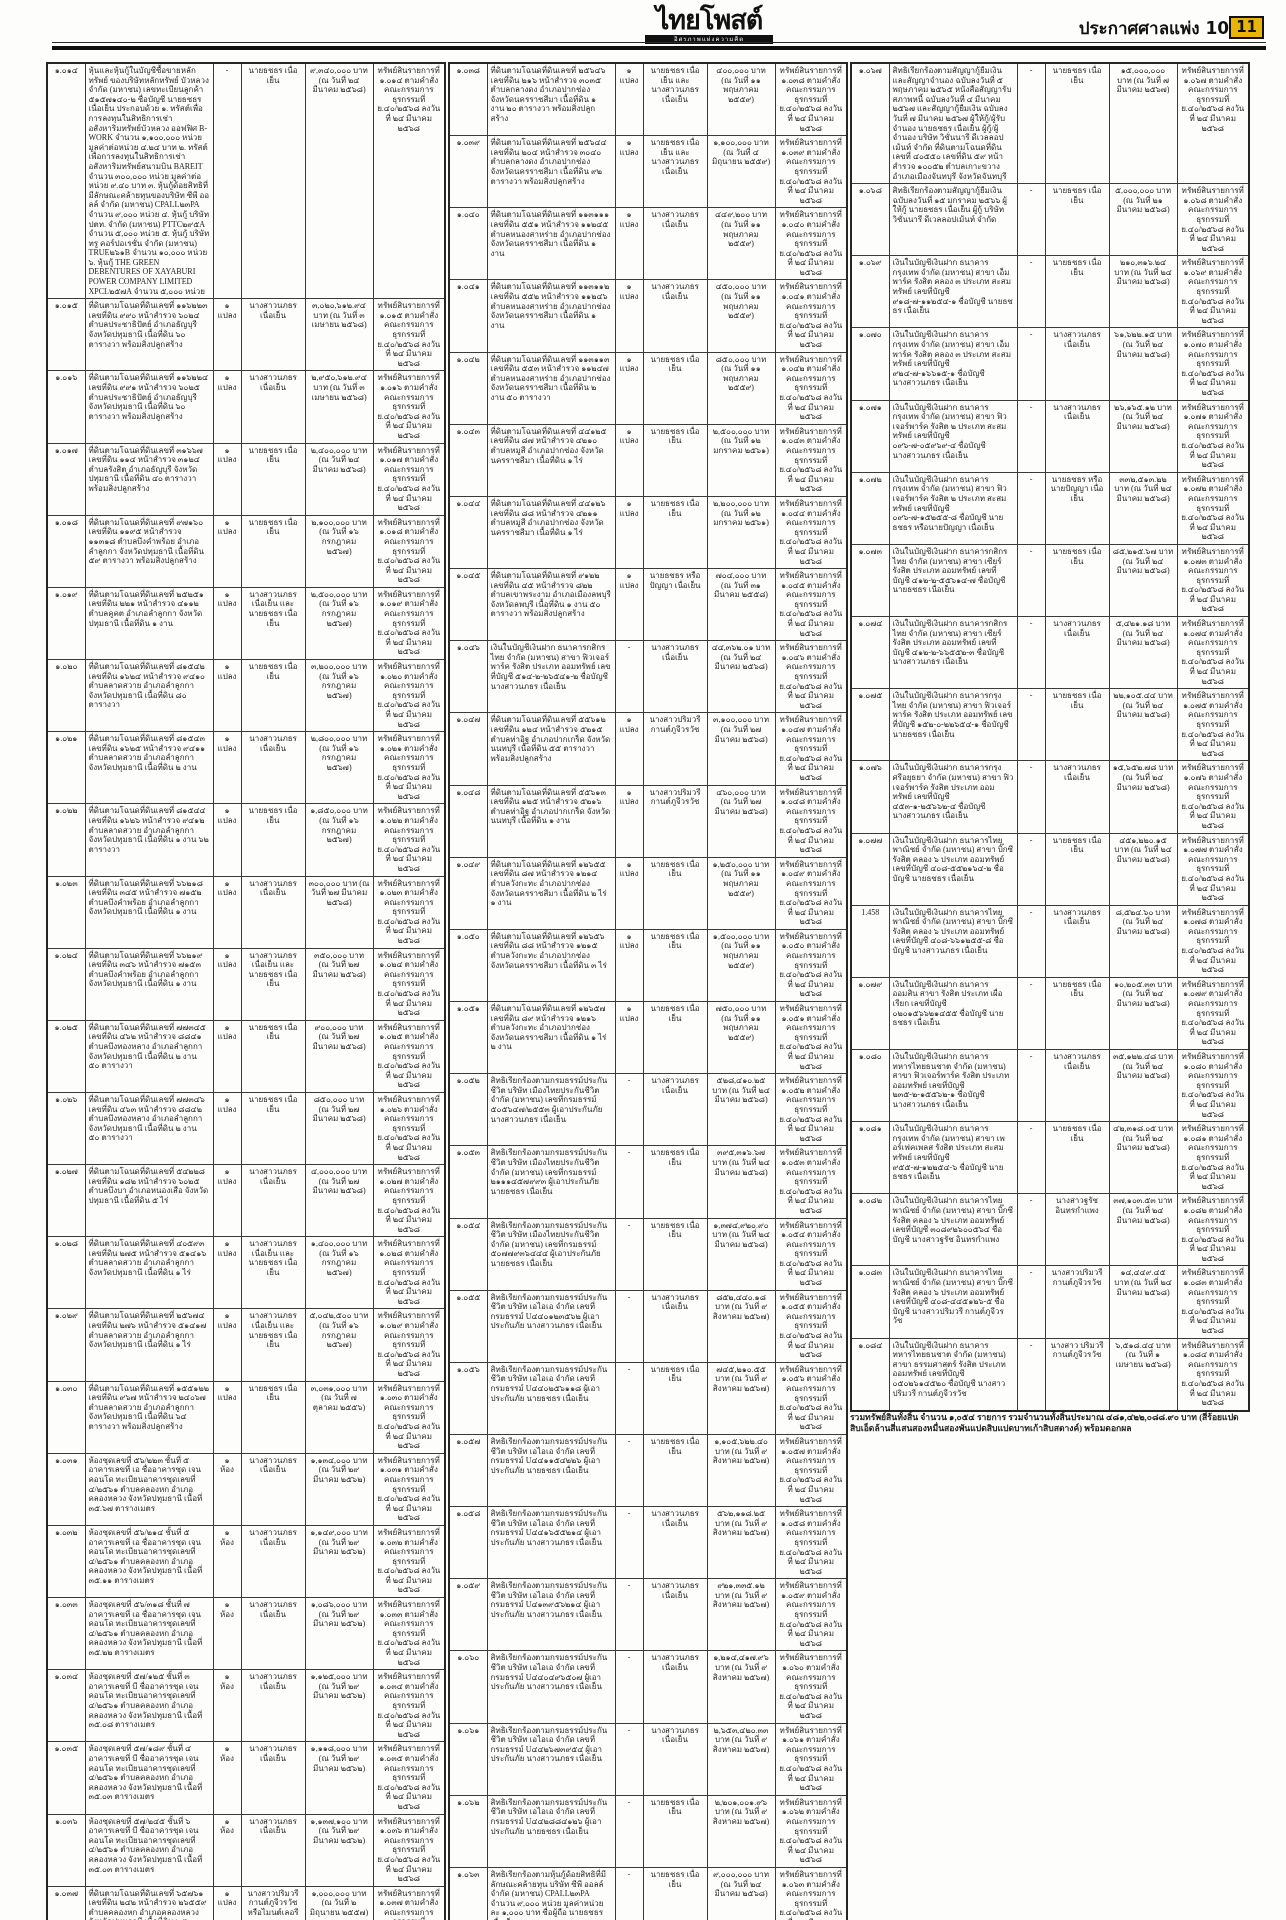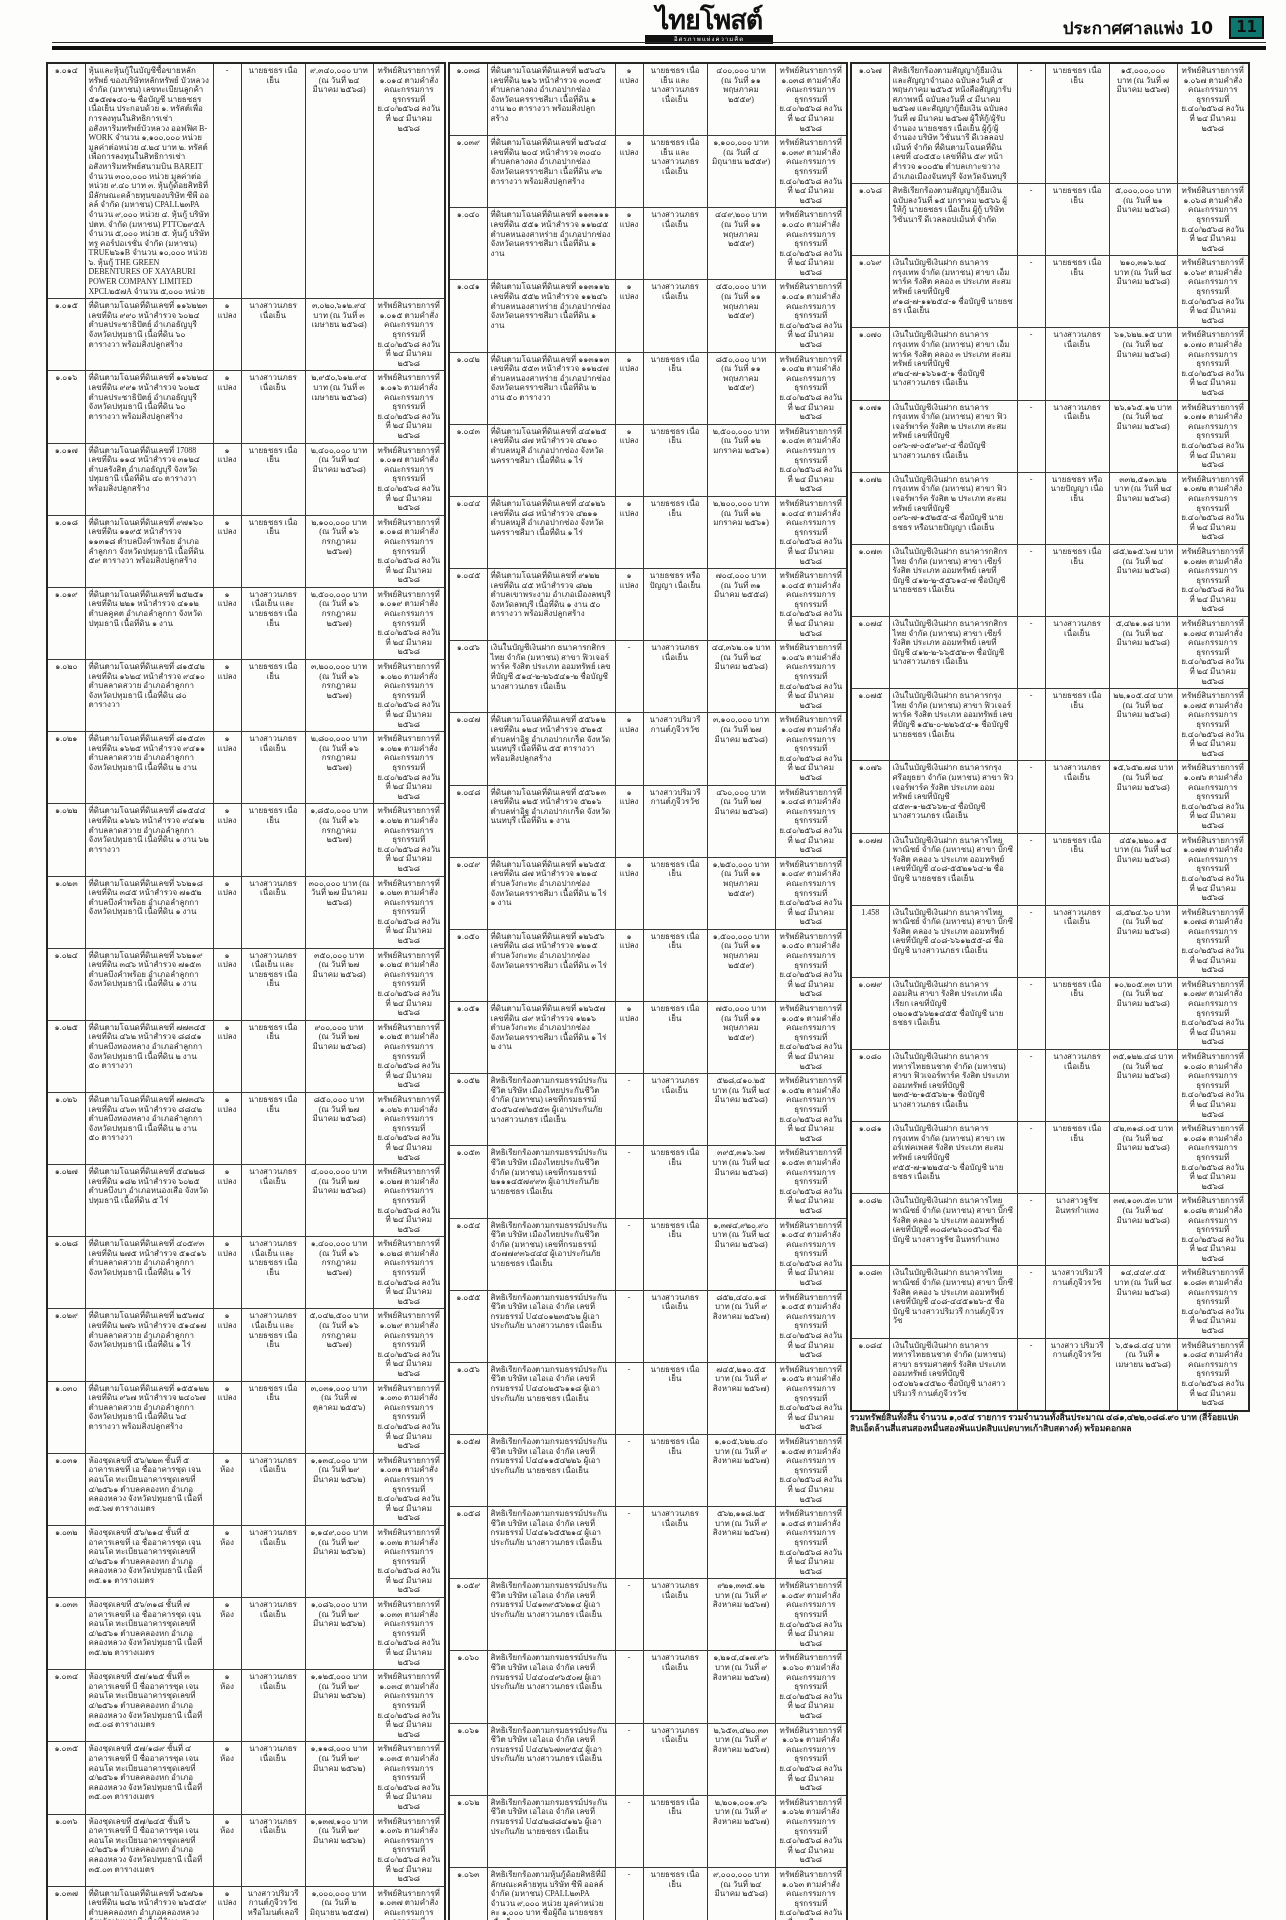--- a/index.html
+++ b/index.html
@@ -5,24 +5,24 @@
   html,body{margin:0;padding:0;background:#e9e9e7;}
   .page{position:relative;width:1286px;height:1920px;background:#fdfdfc;overflow:hidden;
         font-family:"Liberation Serif","DejaVu Serif",serif;color:#1d1d1d;}
   
   .header{position:absolute;top:0;left:16px;width:100%;height:62px;border-radius:8px;}
   .masthead{position:absolute;left:608px;top:6px;width:170px;text-align:center;}
   .masthead .logo{font-family:"DejaVu Sans","Liberation Sans",sans-serif;font-weight:bold;
         font-size:27px;letter-spacing:-1px;color:#111;line-height:28px;}
   .masthead .tagbar{margin:1px auto 0;background:#111;color:#fff;font-size:6px;
         line-height:9px;width:128px;letter-spacing:1px;font-family:"Liberation Sans",sans-serif;}
-  .header-right{position:absolute;right:38px;top:14px;display:flex;align-items:center;gap:16px;}
+  .header-right{position:absolute;right:38px;top:14px;display:flex;align-items:center;gap:0;}
   .section-title{font-weight:bold;font-size:17px;font-family:"DejaVu Sans","Liberation Sans",sans-serif;color:#111;}
   .page-box{border:2px solid #111;font-weight:bold;font-size:15px;padding:0 5px;line-height:19px;
-        font-family:"DejaVu Sans","Liberation Sans",sans-serif;color:#111;background:#0f766e;}
+        font-family:"DejaVu Sans","Liberation Sans",sans-serif;color:#111;background:#eab308;}
   .rule-thin{position:absolute;top:42px;left:36px;right:36px;height:1px;background:#2a2a2a;}
   .rule-thick{position:absolute;top:46px;left:36px;right:36px;height:4px;background:#101010;}
   
   .tables{position:absolute;left:46px;top:62px;display:flex;gap:4px;align-items:flex-start;}
   .group-col{width:398px;}
   table.group{border-collapse:collapse;width:398px;table-layout:fixed;border:2px solid #262626;background:#fdfdfc;}
   table.group td{border:1px solid #3a3a3a;font-size:8px;line-height:9.6px;padding:2px 3px;
         vertical-align:top;word-wrap:break-word;}
   td.c0,td.c2,td.c3,td.c4,td.c5{text-align:center;}
   td.c1{text-align:left;}
@@ -83,21 +83,21 @@
             <tr>
               <td class="c0">๑.๐๑๖</td>
               <td class="c1">ที่ดินตามโฉนดที่ดินเลขที่ ๑๑๖๒๒๔ เลขที่ดิน ๙๙๑ หน้าสำรวจ ๖๐๒๕ ตำบลประชาธิปัตย์ อำเภอธัญบุรี จังหวัดปทุมธานี เนื้อที่ดิน ๖๐ ตารางวา พร้อมสิ่งปลูกสร้าง</td>
               <td class="c2">๑ แปลง</td>
               <td class="c3">นางสาวนภธร เนื่อเย็น</td>
               <td class="c4">๒,๙๕๐,๖๑๒.๙๔ บาท (ณ วันที่ ๓ เมษายน ๒๕๖๘)</td>
               <td class="c5">ทรัพย์สินรายการที่ ๑.๐๑๖ ตามคำสั่งคณะกรรมการธุรกรรมที่ ย.๔๐/๒๕๖๘ ลงวันที่ ๒๔ มีนาคม ๒๕๖๘</td>
             </tr>
             <tr>
               <td class="c0">๑.๐๑๗</td>
-              <td class="c1">ที่ดินตามโฉนดที่ดินเลขที่ 17088 เลขที่ดิน ๑๑๔ หน้าสำรวจ ๓๑๒๔ ตำบลรังสิต อำเภอธัญบุรี จังหวัดปทุมธานี เนื้อที่ดิน ๔๐ ตารางวา พร้อมสิ่งปลูกสร้าง</td>
+              <td class="c1">ที่ดินตามโฉนดที่ดินเลขที่ ๓๑๖๖๗ เลขที่ดิน ๑๑๔ หน้าสำรวจ ๓๑๒๔ ตำบลรังสิต อำเภอธัญบุรี จังหวัดปทุมธานี เนื้อที่ดิน ๔๐ ตารางวา พร้อมสิ่งปลูกสร้าง</td>
               <td class="c2">๑ แปลง</td>
               <td class="c3">นายธชธร เนื่อเย็น</td>
               <td class="c4">๒,๔๐๐,๐๐๐ บาท (ณ วันที่ ๒๔ มีนาคม ๒๕๖๘)</td>
               <td class="c5">ทรัพย์สินรายการที่ ๑.๐๑๗ ตามคำสั่งคณะกรรมการธุรกรรมที่ ย.๔๐/๒๕๖๘ ลงวันที่ ๒๔ มีนาคม ๒๕๖๘</td>
             </tr>
             <tr>
               <td class="c0">๑.๐๑๘</td>
               <td class="c1">ที่ดินตามโฉนดที่ดินเลขที่ ๙๗๑๖๐ เลขที่ดิน ๑๑๙๕ หน้าสำรวจ ๑๑๓๑๘ ตำบลบึงคำพร้อย อำเภอลำลูกกา จังหวัดปทุมธานี เนื้อที่ดิน ๕๙ ตารางวา พร้อมสิ่งปลูกสร้าง</td>
               <td class="c2">๑ แปลง</td>
               <td class="c3">นายธชธร เนื่อเย็น</td>

